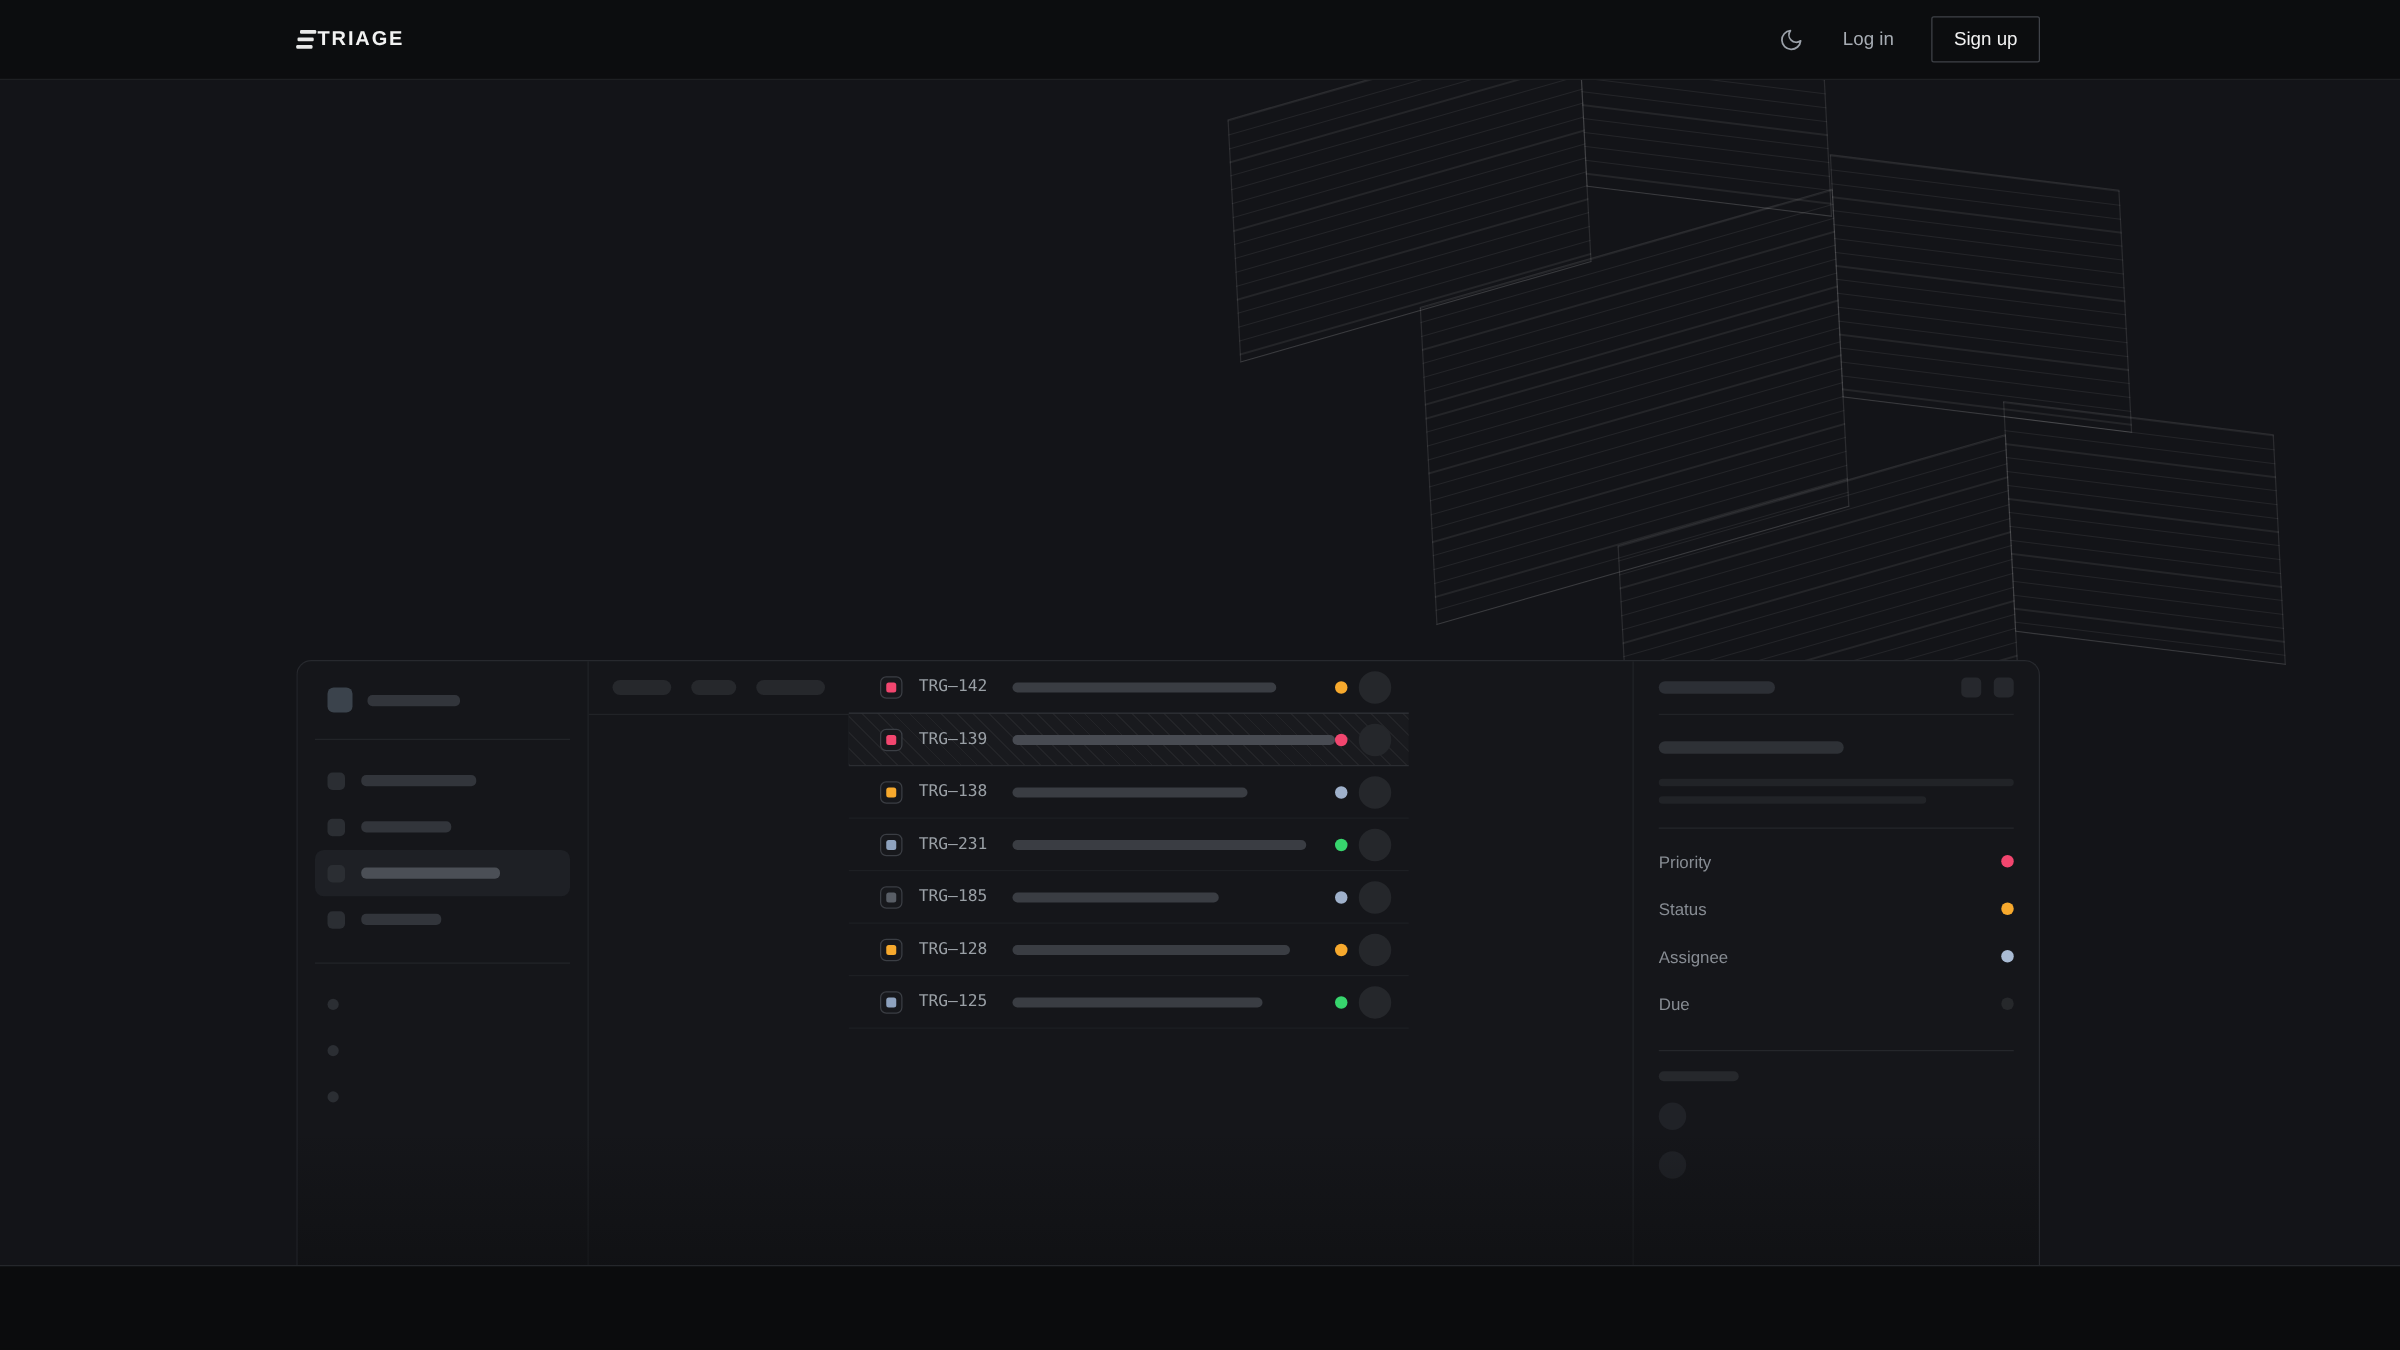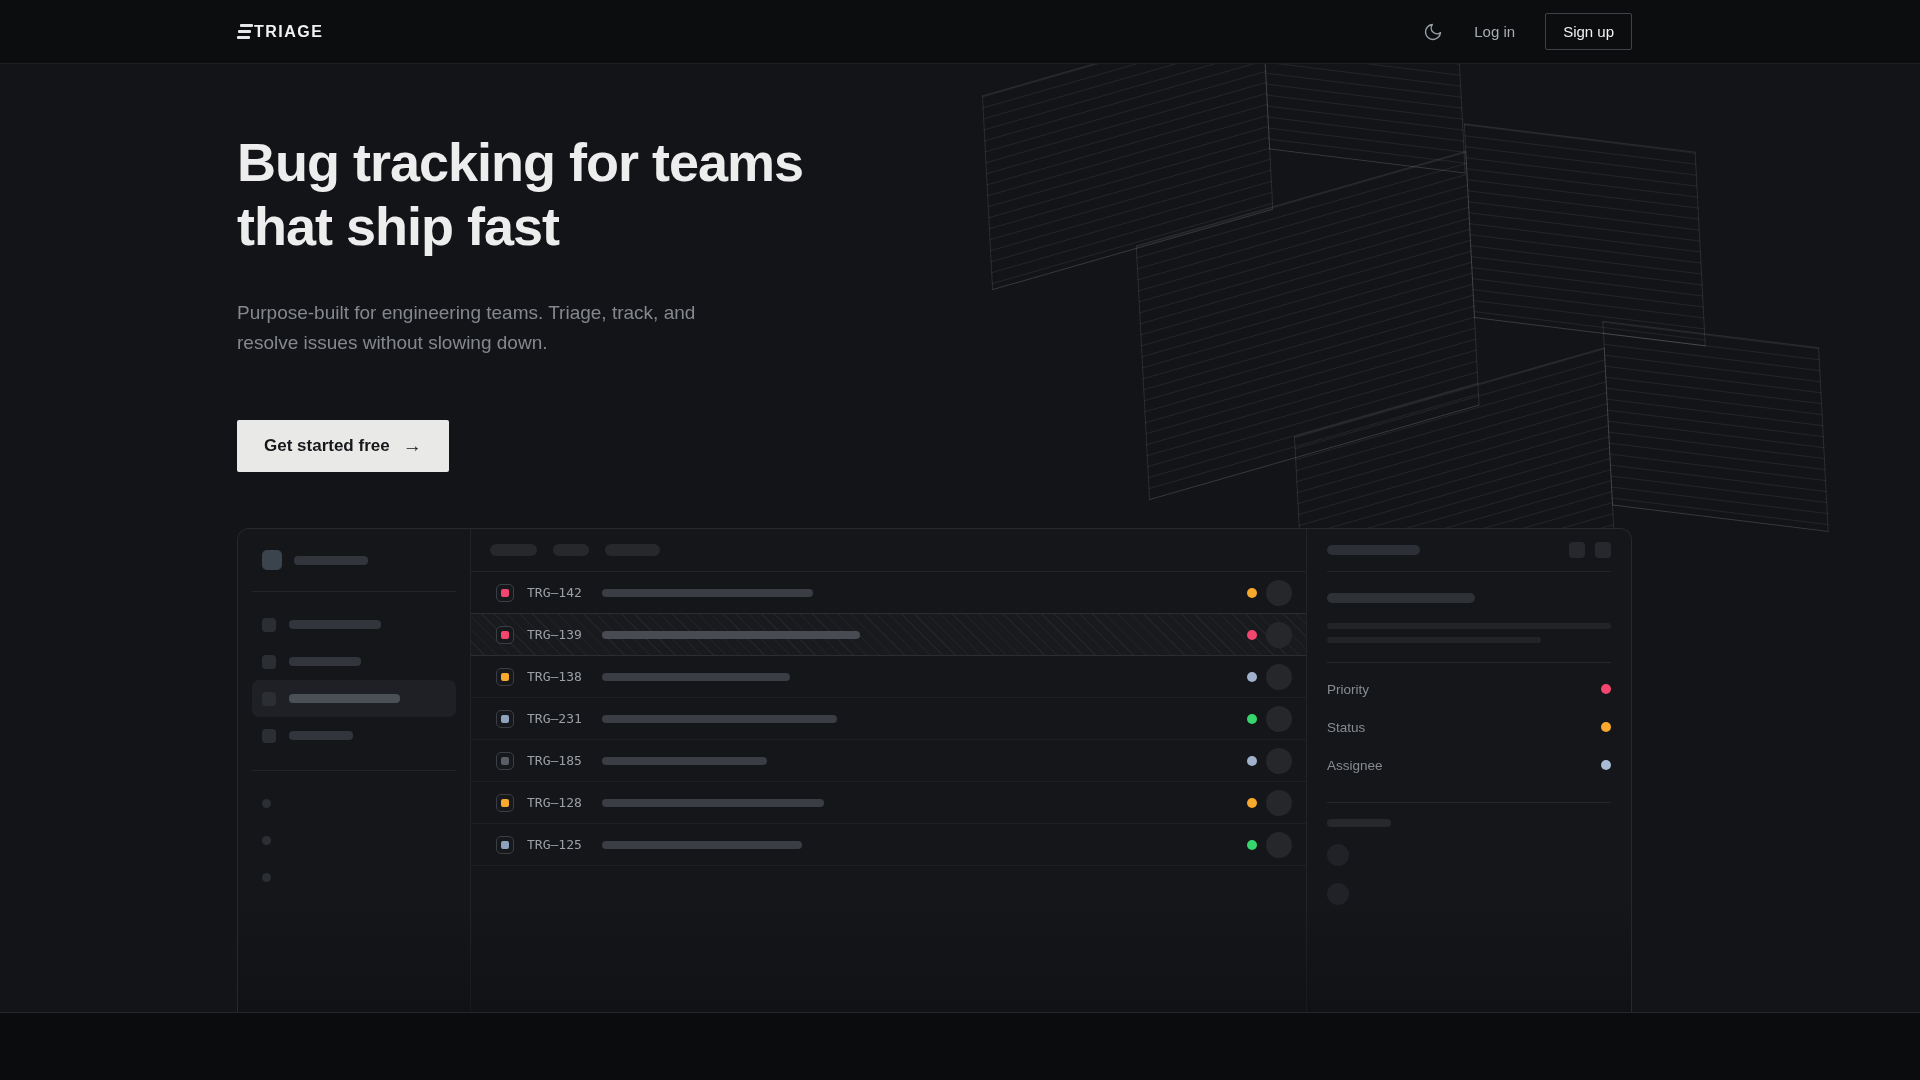--- a/index.html
+++ b/index.html
@@ -68,21 +68,21 @@
   .side-item { height:37px; display:flex; align-items:center; gap:13px; padding:0 10px; border-radius:7px; }
   .side-item .ico { width:14px; height:14px; border-radius:4px; background:#2b2e33; flex:none; }
   .side-item .sk { height:9px; }
   .side-item.sel { background:#1e2025; }
   .side-item.sel .sk { background:#4b4f56; }
   .side-section { margin-top:12px; padding:0 10px; }
   .side-section .sk { width:65px; height:7px; background:#26282c; }
   .side-dot { width:9px; height:9px; border-radius:50%; background:#2b2e33; margin:28px 0 0 10px; }
 
   
-  .mk-list { display:flex; flex-direction:column; min-width:0; }
+  .mk-list { display:flex; flex-direction:row; min-width:0; }
   .list-header { height:43px; flex:none; border-bottom:1px solid #212327; display:flex; align-items:center; gap:16px; padding:0 19px; }
   .pill { height:12px; border-radius:6px; background:#26282c; }
   .pill.p1{ width:47px; } .pill.p2{ width:36px; } .pill.p3{ width:55px; }
   .issue-row { height:42px; flex:none; border-bottom:1px solid #1d1f23; display:flex; align-items:center; padding:0 14px 0 25px; }
   .issue-row.sel { background-color:rgba(255,255,255,0.018);
         background-image:repeating-linear-gradient(45deg, rgba(255,255,255,0.045) 0px, rgba(255,255,255,0.045) 1px, transparent 1px, transparent 9px);
         border-bottom:1px solid #2b2d32; box-shadow:0 -1px 0 #2b2d32; }
   .issue-ico { width:18px; height:18px; border:1.5px solid #3b3e44; border-radius:5px; background:#17181c;
                display:flex; align-items:center; justify-content:center; flex:none; }
   .issue-ico i { width:8px; height:8px; border-radius:2px; display:block; }
@@ -145,31 +145,20 @@
     </div>
   <div class="book book-b">
       <div class="panel pL"></div>
       <div class="panel pR"></div>
     </div>
   <div class="book book-c">
       <div class="panel pL"></div>
       <div class="panel pR"></div>
     </div>
 
-  <div class="hero-content">
-    <h1>
-      <span>Bug tracking for teams</span><br>
-      <span>that ship fast</span>
-    </h1>
-    <p class="subtitle">Purpose-built for engineering teams. Triage, track, and resolve issues without slowing down.</p>
-    <button class="cta">
-      <span>Get started free</span>
-      <span class="arrow">→</span>
-    </button>
-  </div>
 
   <div class="mockup">
 
     <div class="mk-side">
       <div class="ws-row">
         <span class="ws-avatar"></span>
         <span class="sk"></span>
       </div>
       <hr class="mk-divider">
       <div class="side-item">
@@ -309,20 +298,24 @@
   <div class="field-row">
     <span class="field-label">Status</span>
     <span class="field-dot" style="background: rgb(247, 169, 45);"></span>
   </div>
 
   <div class="field-row">
     <span class="field-label">Assignee</span>
     <span class="field-dot" style="background: rgb(169, 187, 212);"></span>
   </div>
 
+  <div class="field-row">
+    <span class="field-label">Due</span>
+    <span class="field-dot" style="background: rgb(38, 40, 43);"></span>
+  </div>
 </div>
       <hr class="detail-divider2">
       <div class="detail-section">
           <div class="sk"></div>
         </div>
       <div class="detail-circle"></div>
       <div class="detail-circle"></div>
     </div>
 
   </div>

